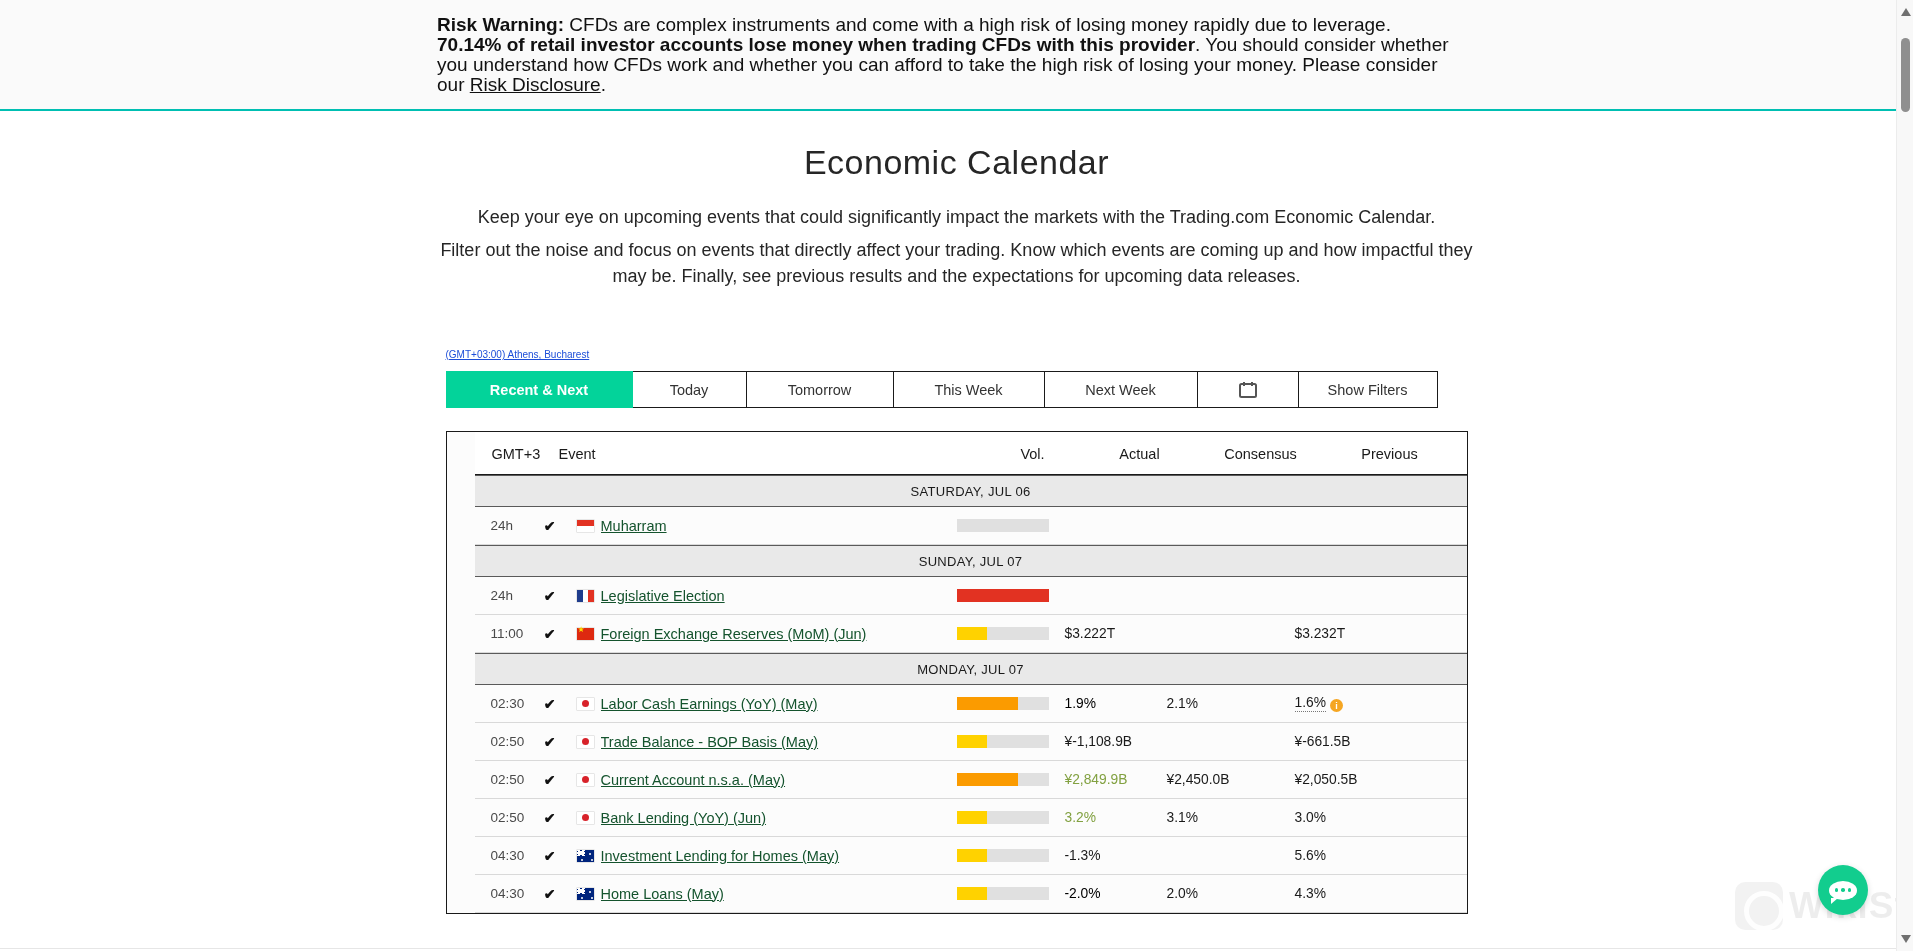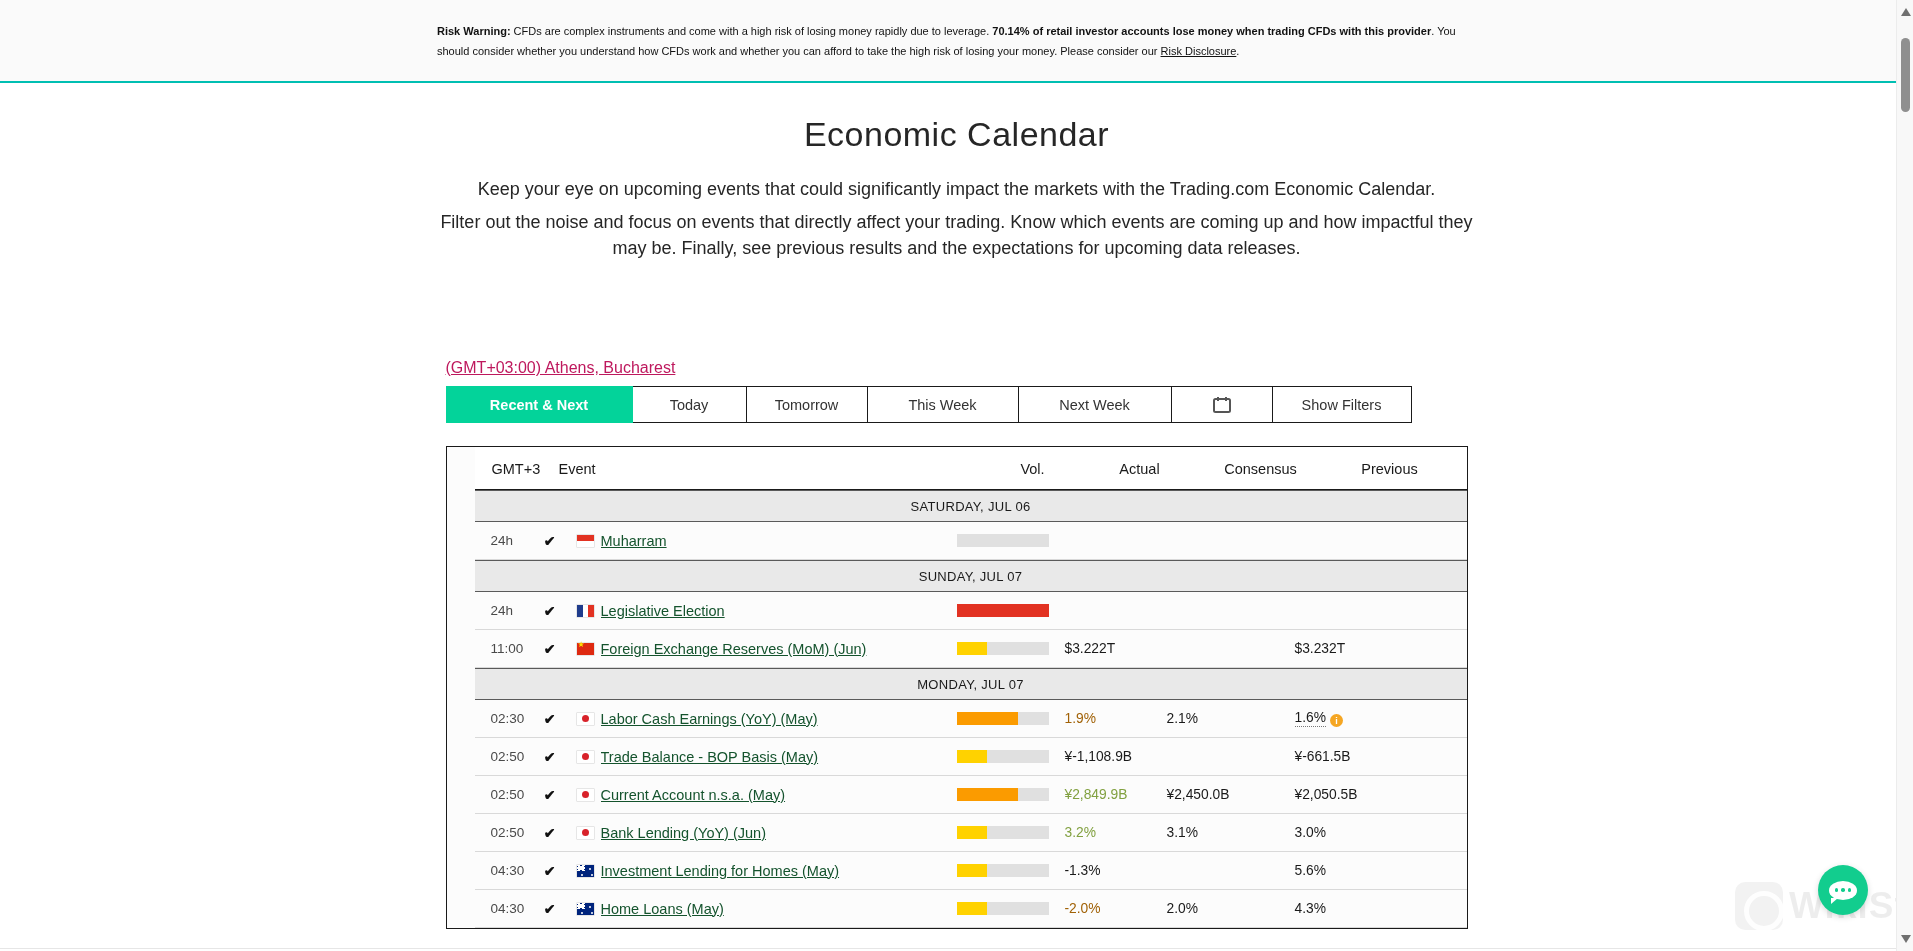--- a/index.html
+++ b/index.html
@@ -2,60 +2,60 @@
 <html><head>
 <meta charset="utf-8">
 <style>
   * { margin:0; padding:0; box-sizing:border-box; }
   html,body { width:1913px; height:951px; overflow:hidden; background:#fff;
     font-family:"Liberation Sans", sans-serif; }
   .page { position:relative; width:1913px; height:951px; background:#fff; }
 
   
   .risk-banner { width:1896px; background:#fafafa; border-bottom:2px solid #00bfb2; padding:9px 0 8px 0; }
-  .risk-banner .inner { width:1022px; margin:12px auto; font-size:11px; line-height:20px; color:#111; }
+  .risk-banner .inner { width:1022px; margin:6px auto; font-size:19px; line-height:20px; color:#111; }
   .risk-banner b { font-weight:bold; }
   .risk-banner a { color:#111; text-decoration:underline; cursor:pointer; }
 
   
   .hero { text-align:center; }
   .hero h1 { margin-top:32px; font-size:34px; font-weight:300; letter-spacing:.5px; color:#262626; }
   .hero p { max-width:1040px; margin:0 auto; font-size:18px; line-height:26px; color:#262626; }
   .hero p.first { margin-top:22px; }
   .hero p.second { margin-top:7px; }
 
   
   .content { width:1022px; margin:0 auto; }
-  .tz-link { display:inline-block; margin-top:98px; font-size:16px; color:#be185d;
+  .tz-link { display:inline-block; margin-top:60px; font-size:10px; color:#1d4ed8;
     text-decoration:underline; cursor:pointer; }
   .tabs { display:flex; margin-top:9px; }
   .tab { height:37px; background:#fff; border:1px solid #1a1a1a; display:flex; align-items:center;
     justify-content:center; font-size:14.5px; color:#333; cursor:pointer; }
   .tab + .tab { margin-left:-1px; }
   .tab.active { background:#03d39a; border-color:#03d39a; color:#fff; font-weight:bold; z-index:1; }
-  .t0{width:187px}.t1{width:115px}.t2{width:122px}.t3{width:152px}.t4{width:154px}.t5{width:102px}.t6{width:140px}
+  .t0{width:187px}.t1{width:115px}.t2{width:148px}.t3{width:152px}.t4{width:154px}.t5{width:102px}.t6{width:140px}
   .cal-icon { width:18px; height:17px; display:block; }
 
   
   .table { margin-top:23px; border:1px solid #1a1a1a; background:#fcfcfc;padding-left:28px; }
   .thead { position:relative; height:43px; border-bottom:1px solid #1a1a1a; background:#fff; }
   .thead span { position:absolute; top:14px; font-size:14.5px; color:#1a1a1a; }
   .th-time { left:17px; }
   .th-event { left:84px; }
   .th-center { transform:translateX(-50%); }
 
   .day-row { height:32px; background:#e9e9e9; border-top:1px solid #5a5a5a; border-bottom:1px solid #5a5a5a;
     display:flex; align-items:center; justify-content:center; font-size:13px; letter-spacing:.3px; color:#1a1a1a; }
   .ev-row { height:38px; display:grid; grid-template-columns:58px 34px 34px 1fr 124px 102px 128px 130px 42px;
     align-items:center; border-bottom:1px solid #d9d9d9; background:#fcfcfc; cursor:pointer; }
   .ev-time { padding-left:16px; font-size:13.5px; color:#4a4a4a; }
   .ev-check { font-size:14px; color:#111; font-weight:bold; text-align:center; }
   .ev-name { font-size:14.5px; color:#14532d; overflow:hidden; white-space:nowrap;text-decoration:underline; }
   .cell { font-size:13.8px; color:#1a1a1a; }
-  .cell.red { color:#a16207; } .cell.green { color:#82a141; }
+  .cell.red { color:#000000; } .cell.green { color:#82a141; }
   .prev-underline { border-bottom:1px dotted #777; padding-bottom:1px; }
   .info-i { display:inline-flex; width:13px; height:13px; border-radius:50%; background:#f5a623; color:#fff;
     font-size:9px; font-weight:bold; align-items:center; justify-content:center; margin-left:4px;
     vertical-align:-2px; font-style:normal; cursor:pointer; }
 
   .volbar { width:92px; height:13px; background:#e0e0e0; margin:0 auto; position:relative; }
   .volbar .fill { position:absolute; left:0; top:0; bottom:0; }
 
   
   .flag { width:17px; height:12px; margin-left:10px; display:block; position:relative; box-shadow:0 0 0 .5px #d0d0d0; }

